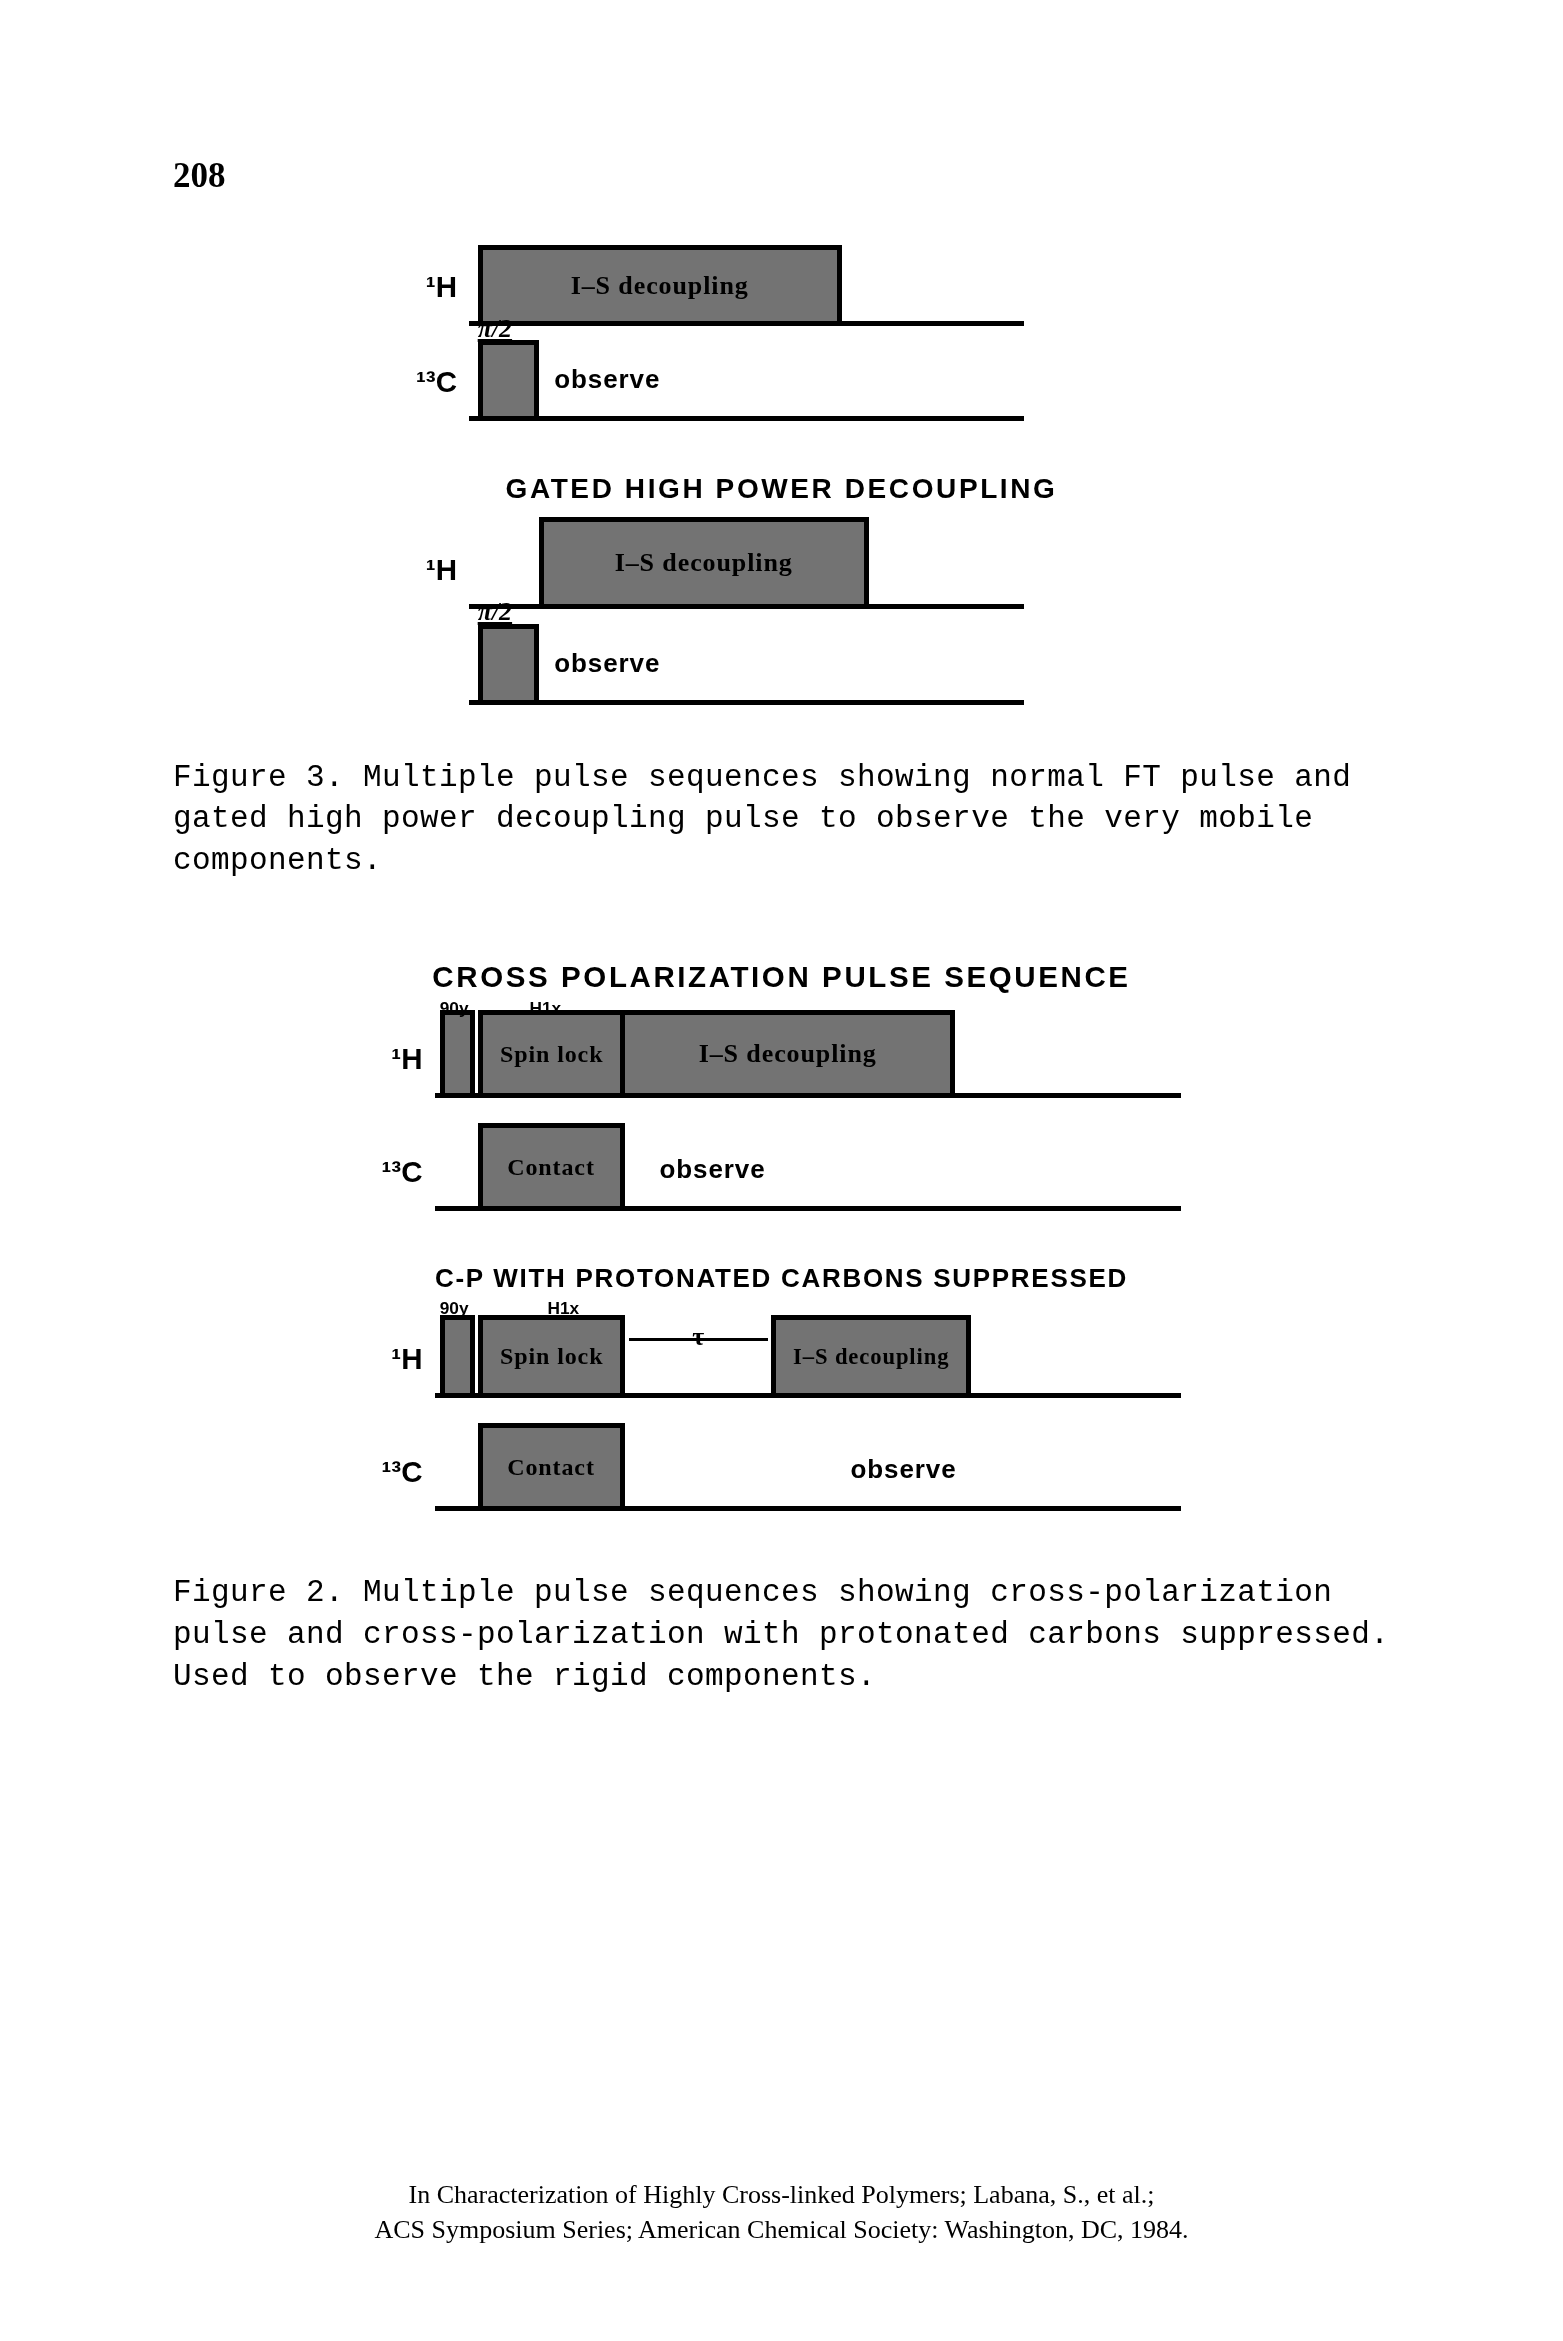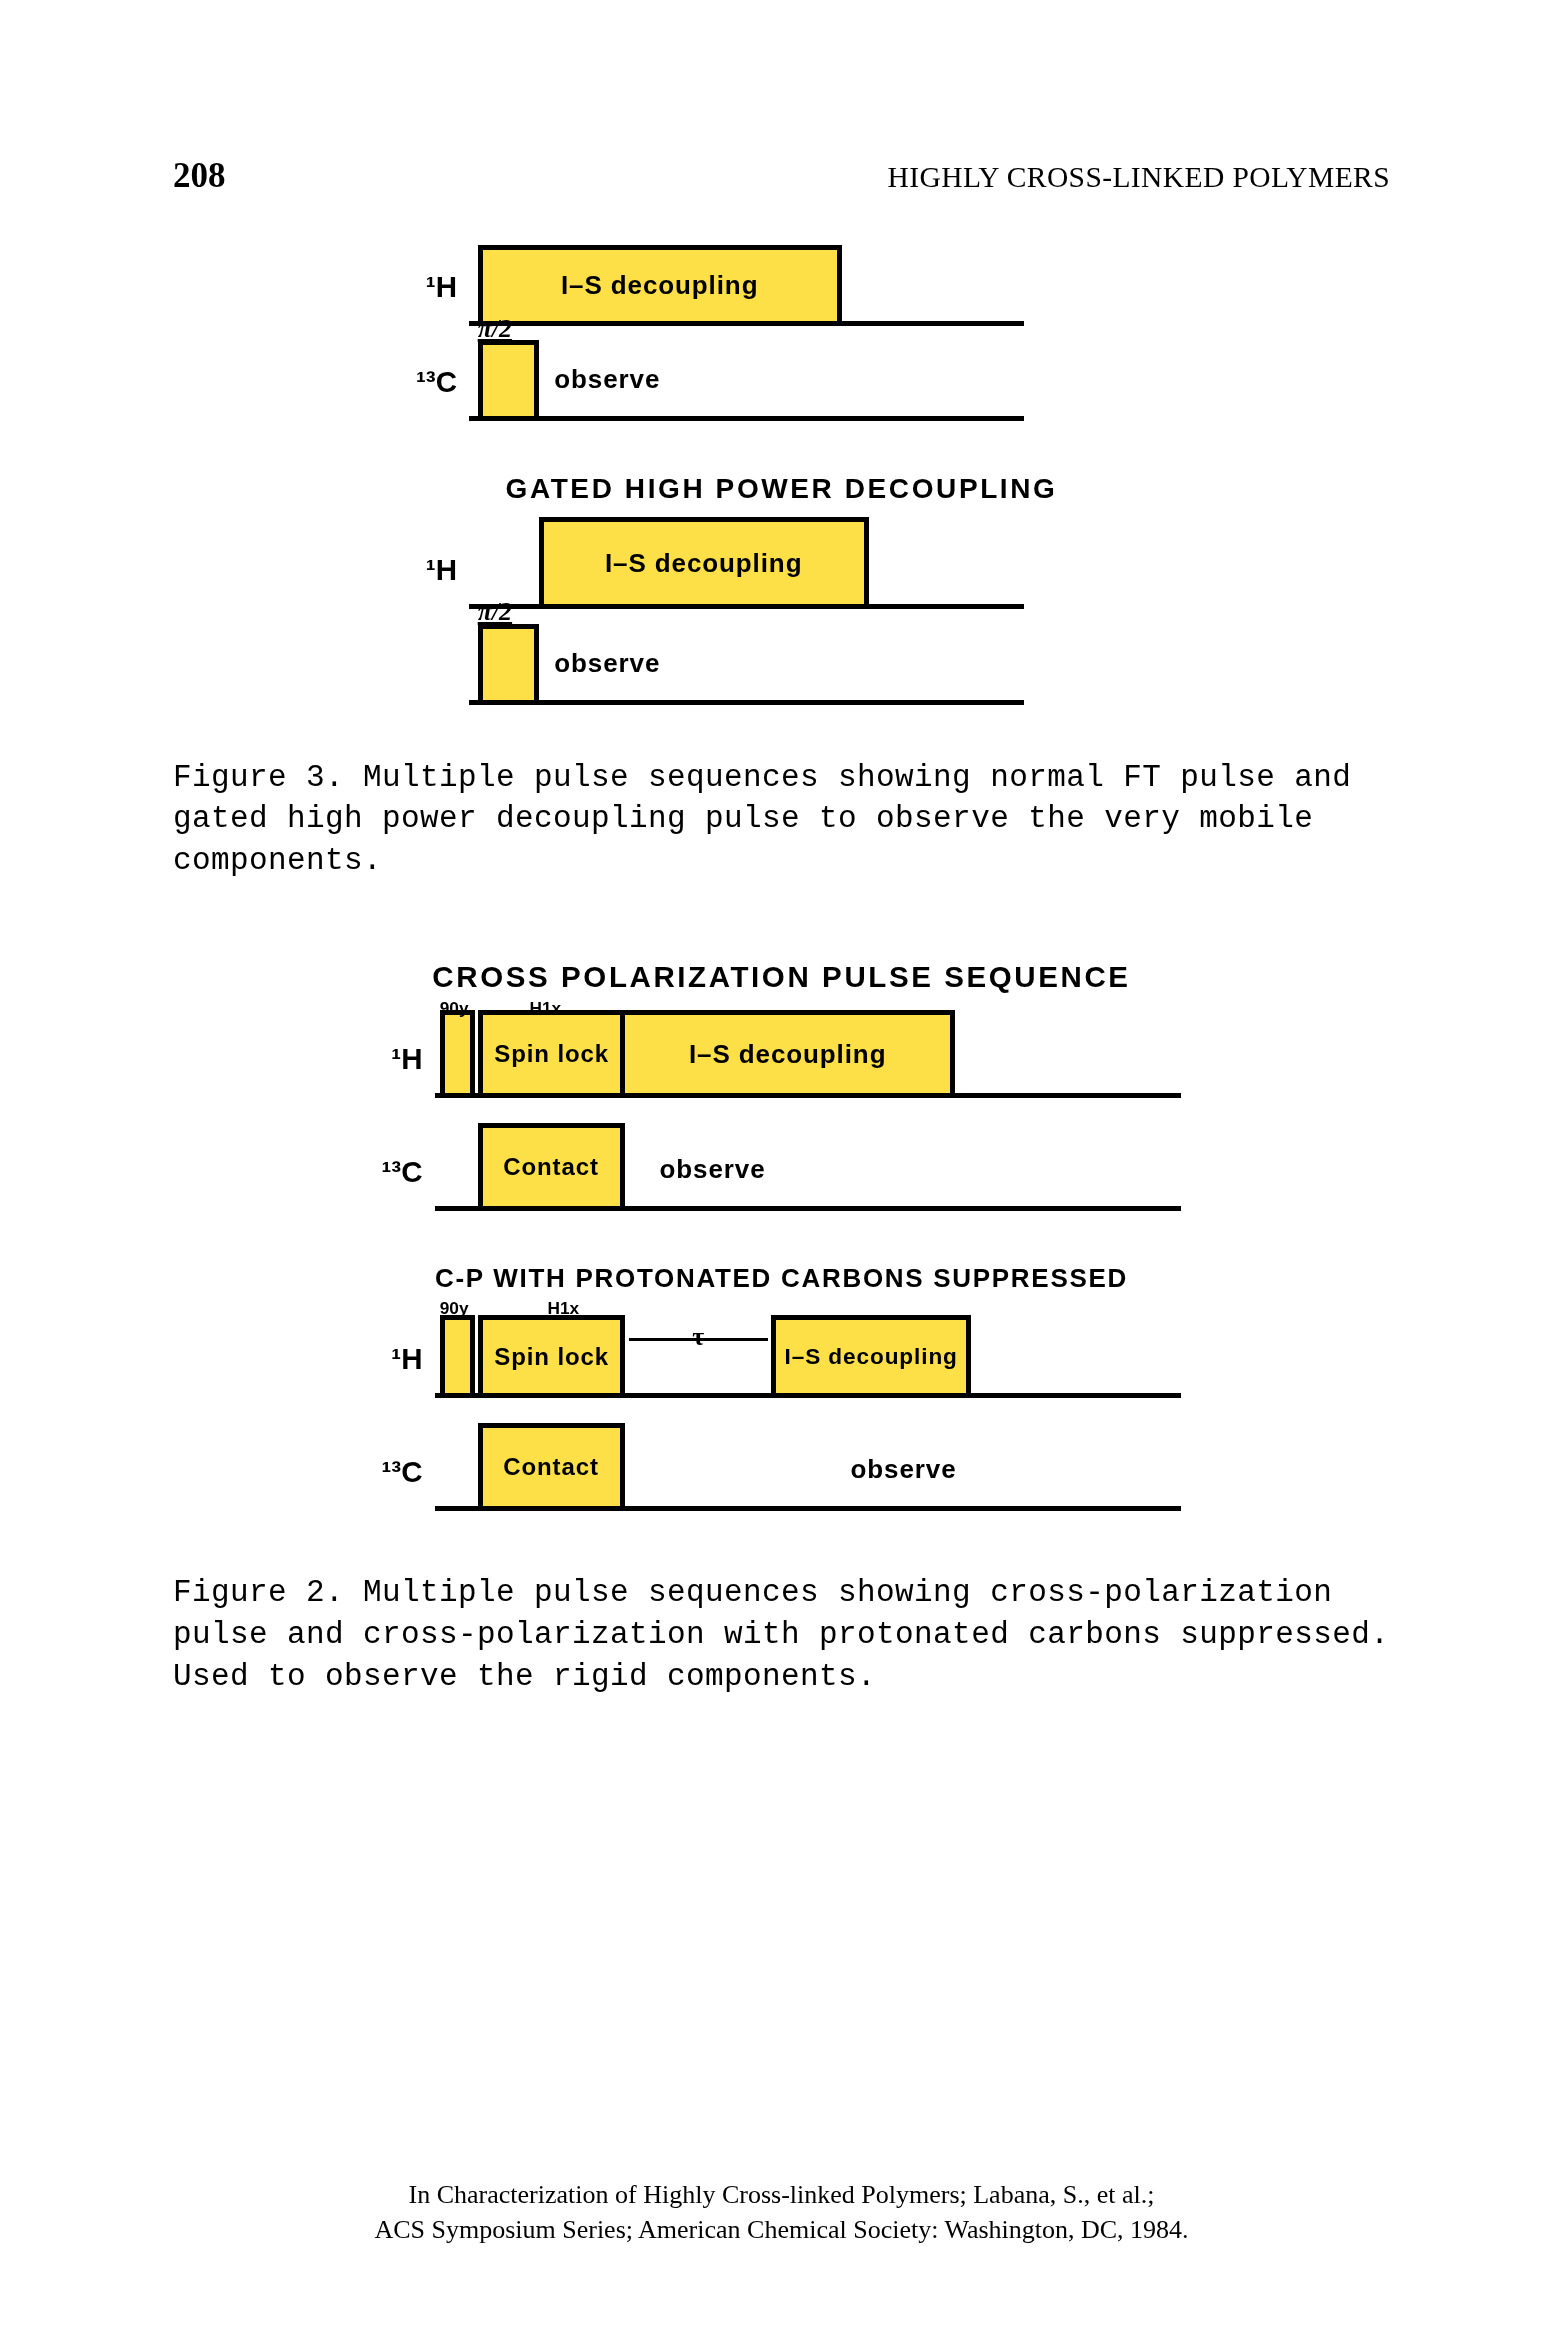--- a/index.html
+++ b/index.html
@@ -60,25 +60,25 @@
     position: relative;
     height: 78px;
     border-bottom: 5.2px solid #000;
     flex: 0 0 auto;
     display: flex;
     align-items: flex-end;
   }
   .box {
     border: 5.2px solid #000;
     border-bottom: none;
-    background: #fde047;
+    background: #737373;
     display: flex;
     align-items: center;
     justify-content: center;
-    font-family: Liberation Sans, sans-serif;
+    font-family: Liberation Serif, serif;
     font-weight: bold;
     font-size: 26px;
     letter-spacing: 0.9px;
     padding: 0 5.2px;
     white-space: nowrap;
   }
   .free-label {
     font-family: Arial, Helvetica, sans-serif;
     font-weight: bold;
     font-size: 26px;
@@ -134,21 +134,20 @@
     font-size: 26px;
   }
 </style>
 </head>
 <body>
 
 <div class="page">
 
   <div class="header-row">
     <span class="page-number">208</span>
-    <span class="running-head">HIGHLY CROSS-LINKED POLYMERS</span>
   </div>
 
   <div>
 
     <div class="seq-block">
 
       <div class="channel">
         <span class="channel-label">¹H</span>
         <div class="timeline" style="width:555px;">
           <span class="box" style="height:76px; width:364px; margin-left:8.7px;">I–S decoupling</span>

